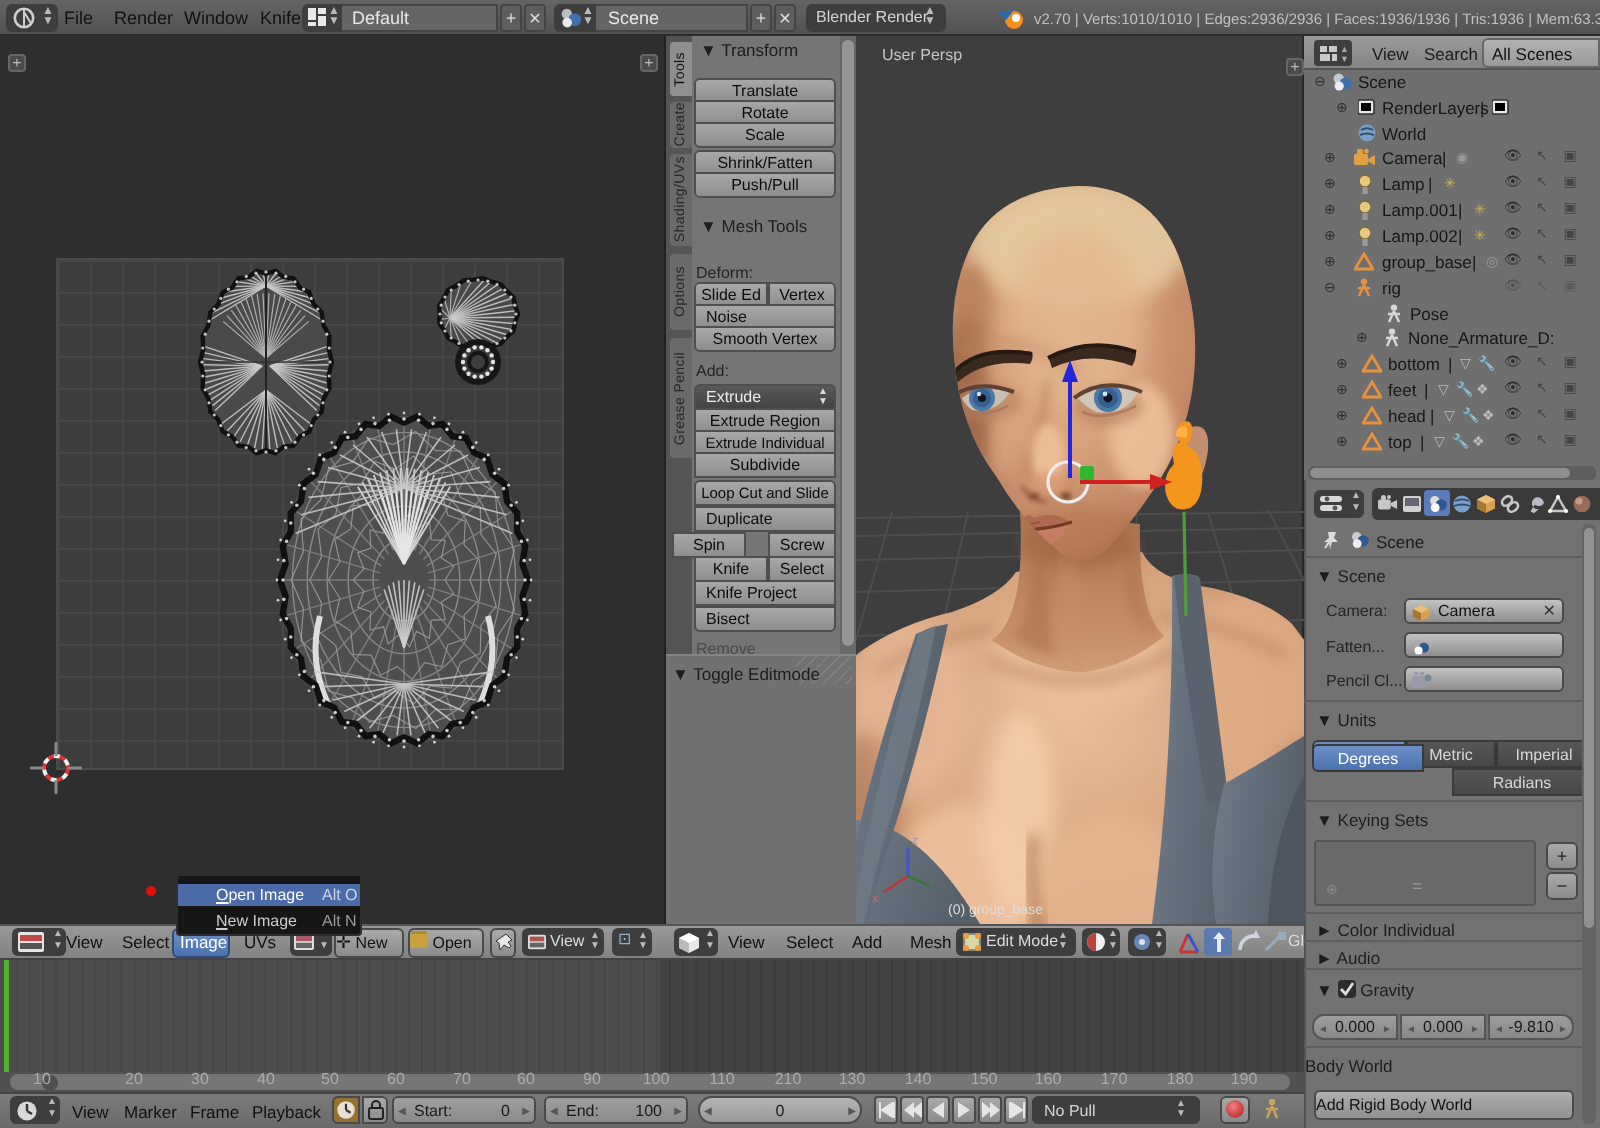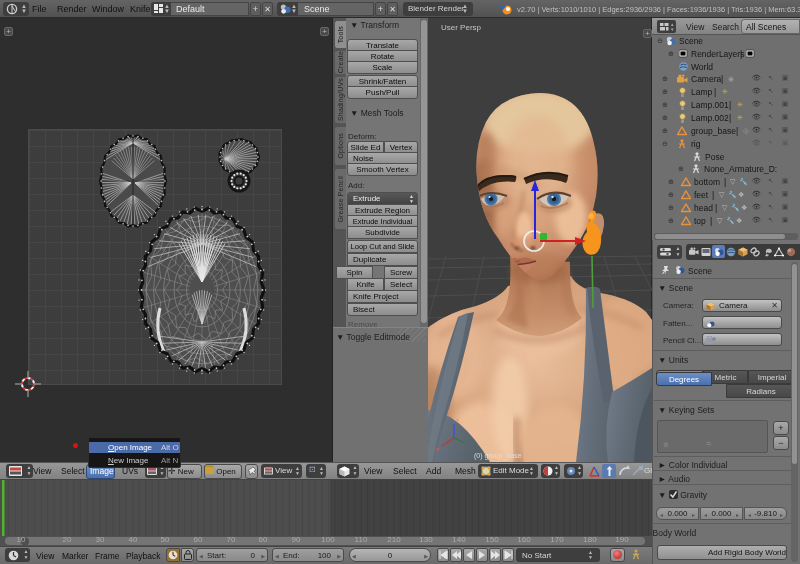--- a/index.html
+++ b/index.html
@@ -1024,21 +1024,21 @@
 <div class="abs phdr" style="left:658px;top:474px">► Audio</div>
 <div class="abs" style="left:652px;top:484px;width:142px;height:1px;background:#5e5e5e"></div>
 <div class="abs phdr" style="left:658px;top:489px">▼ <span style="display:inline-block;width:9px;height:9px;background:#2d2d2d;border-radius:2px;position:relative;top:1px"><svg width="9" height="9" viewBox="0 0 9 9" style="position:absolute;left:0;top:0">
             <path d="M1.5 4.5 L3.8 7 L7.5 1.5" stroke="#ddd" stroke-width="1.4" fill="none"></path>
           </svg></span> Gravity</div>
 <div class="nfield" style="left:656px;top:507px;width:43px;border-radius:6px 0 0 6px"><span class="tla">◄</span>0.000<span class="tlb">►</span></div>
 <div class="nfield" style="left:700px;top:507px;width:43px"><span class="tla">◄</span>0.000<span class="tlb">►</span></div>
 <div class="nfield" style="left:744px;top:507px;width:43px;border-radius:0 6px 6px 0"><span class="tla">◄</span>-9.810<span class="tlb">►</span></div>
 <div class="abs" style="left:652px;top:523px;width:142px;height:1px;background:#5e5e5e"></div>
 <div class="abs phdr" style="left:620px;top:528px">▼ Rigid Body World</div>
-<div class="abs" style="left:657px;top:545px;width:130px;height:15px;background:linear-gradient(#aeaeae,#909090);border:1px solid #4a4a4a;border-radius:3px;color:#111;font-size:8px;text-align:right;line-height:14px">Add Rigid Body World</div>
+<div class="abs" style="left:657px;top:545px;width:130px;height:15px;background:linear-gradient(#aeaeae,#909090);border:1px solid #4a4a4a;border-radius:3px;color:#111;font-size:8px;text-align:left;line-height:14px">Add Rigid Body World</div>
 
 <div class="abs" style="left:791px;top:262px;width:7px;height:300px;background:#646464;border-radius:3px"></div>
 <div class="abs" style="left:792px;top:264px;width:5px;height:200px;background:#929292;border-radius:3px"></div>
 </div>
 
 <div class="abs" id="uvhdr" style="left:0;top:462px;width:333px;height:18px;background:linear-gradient(#989898,#828282);border-top:1px solid #555;border-bottom:1px solid #444"></div>
 
 <div class="abs" id="v3hdr" style="left:333px;top:462px;width:319px;height:18px;background:linear-gradient(#989898,#828282);border-top:1px solid #555;border-bottom:1px solid #444"></div>
 <div class="abs" id="hdrwidgets">
 
@@ -1323,21 +1323,21 @@
         <svg width="9" height="8" viewBox="0 0 9 8">
           <path d="M0 0 L5 4 L0 8Z M4 0 L9 4 L4 8Z" fill="#e5e5e5"></path>
         </svg>
       </div>
 <div class="pbtn" style="left:502px">
         <svg width="9" height="8" viewBox="0 0 9 8">
           <path d="M1 0 L7 4 L1 8Z M8 0 V8" fill="#e5e5e5" stroke="#e5e5e5" stroke-width="1"></path>
         </svg>
       </div>
 <div class="abs" style="left:516px;top:548px;width:84px;height:14px;background:#3e3e3e;border-radius:3px"></div>
-<div class="abs" style="left:522px;top:551px;color:#d5d5d5;font-size:8px">No Start</div>
+<div class="abs" style="left:522px;top:551px;color:#d5d5d5;font-size:8px">No Pull</div>
 <div class="abs" style="left:588px;top:550px;color:#bbb;font-size:5px;line-height:5px">▲<br>▼</div>
 <div class="abs" style="left:610px;top:548px;width:15px;height:14px;background:linear-gradient(#a9a9a9,#8b8b8b);border:1px solid #4a4a4a;border-radius:3px"></div>
 <div class="abs" style="left:613px;top:550px;width:9px;height:9px;background:radial-gradient(circle at 40% 35%,#f08080,#b01818);border-radius:50%"></div>
 <svg class="abs" style="left:630px;top:549px" width="12" height="12" viewBox="0 0 12 12">
         <circle cx="6" cy="2" r="1.6" fill="#c8a35a"></circle>
         <path d="M6 4 L3.5 10 M6 4 L8.5 10 M3 5.5 H9" stroke="#c8a35a" stroke-width="1.3"></path>
       </svg>
 </div>
 
 <div class="abs" style="left:73px;top:443px;width:5px;height:5px;background:#e01010;border-radius:50%"></div>

